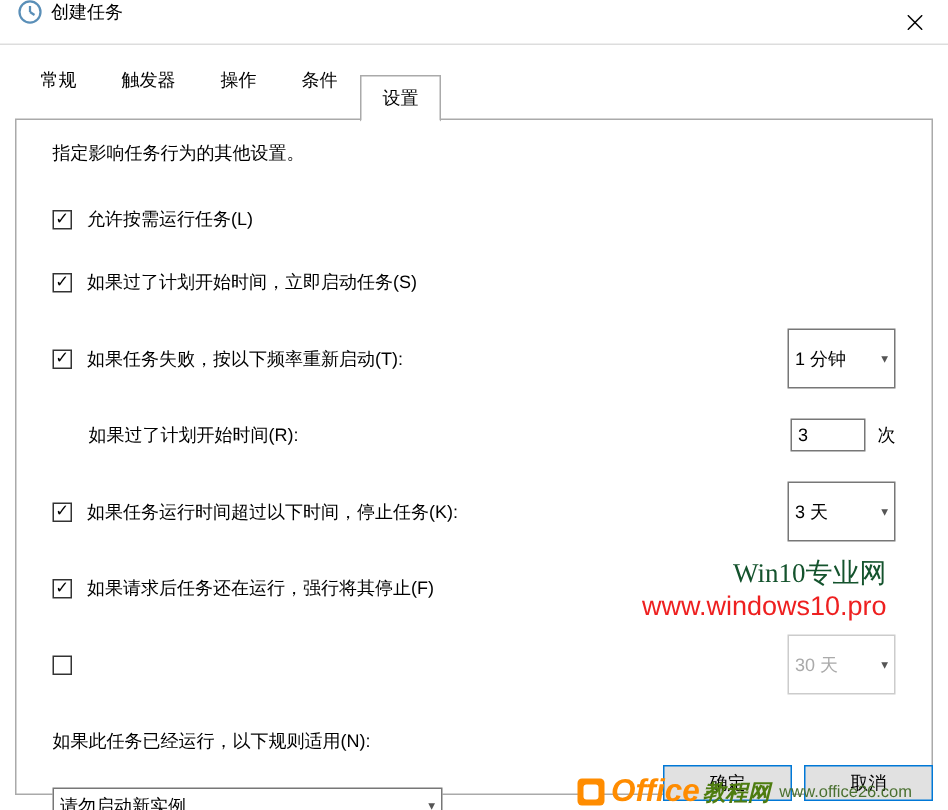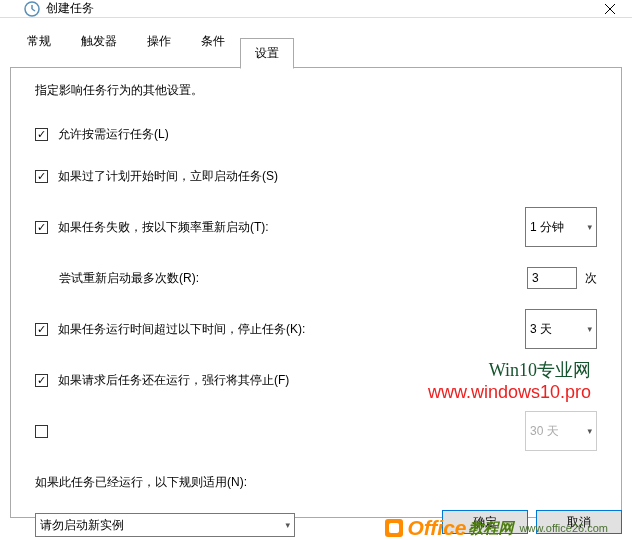--- a/index.html
+++ b/index.html
@@ -1,17 +1,17 @@
 <!DOCTYPE html>
 <html><head>
   <meta charset="utf-8">
   <style>
     * { box-sizing: border-box; margin: 0; padding: 0; }
     body { font-family: "Microsoft YaHei", "Segoe UI", sans-serif; font-size: 12px; background: #fff; width: 632px; height: 540px; overflow: hidden; }
-    .titlebar { height: 18px; display: flex; align-items: center; padding: 0 0 0 24px; border-bottom: 1px solid #ddd; }
+    .titlebar { height: 30px; display: flex; align-items: flex-start; padding: 0 0 0 12px; border-bottom: 1px solid #ddd; }
     .title-icon { width: 16px; height: 16px; margin-right: 6px; }
     .title-text { flex: 1; font-size: 12px; }
     .close-btn { width: 45px; height: 30px; display: flex; align-items: center; justify-content: center; cursor: pointer; }
     .tabbar { display: flex; padding: 8px 10px 0 12px; position: relative; }
     .tab { padding: 6px 14px; border: 1px solid transparent; border-bottom: none; cursor: pointer; font-size: 12px; position: relative; z-index: 1; }
     .tab.active { border-color: #aaa; background: #fff; border-bottom: 1px solid #fff; margin-bottom: -1px; z-index: 3; margin-top: 12px; }
     .tabline { position: absolute; left: 10px; right: 10px; bottom: 0; height: 1px; background: #aaa; z-index: 2; }
     .content { padding: 14px 24px; position: relative; border: 1px solid #aaa; border-top: none; margin: 0 10px 10px 10px; height: 450px; }
     .desc { margin-bottom: 24px; }
     .row { display: flex; align-items: center; margin-bottom: 20px; min-height: 22px; }
@@ -81,21 +81,21 @@
     <span class="checkbox checked"></span>
     <span class="label">如果任务失败，按以下频率重新启动(T):</span>
     <span class="spacer"></span>
     <div class="dropdown">
       <span class="dd-text">1 分钟</span>
       <span class="dd-arrow">▾</span>
     </div>
   </div>
 
   <div class="row indent">
-    <span class="label">尝试重新启动最多次数(R):</span>
+    <span class="label">如果过了计划开始时间(R):</span>
     <span class="spacer"></span>
     <input class="numinput" value="3" style="">
     <span class="unit">次</span>
   </div>
 
   <div class="row">
     <span class="checkbox checked"></span>
     <span class="label">如果任务运行时间超过以下时间，停止任务(K):</span>
     <span class="spacer"></span>
     <div class="dropdown">

